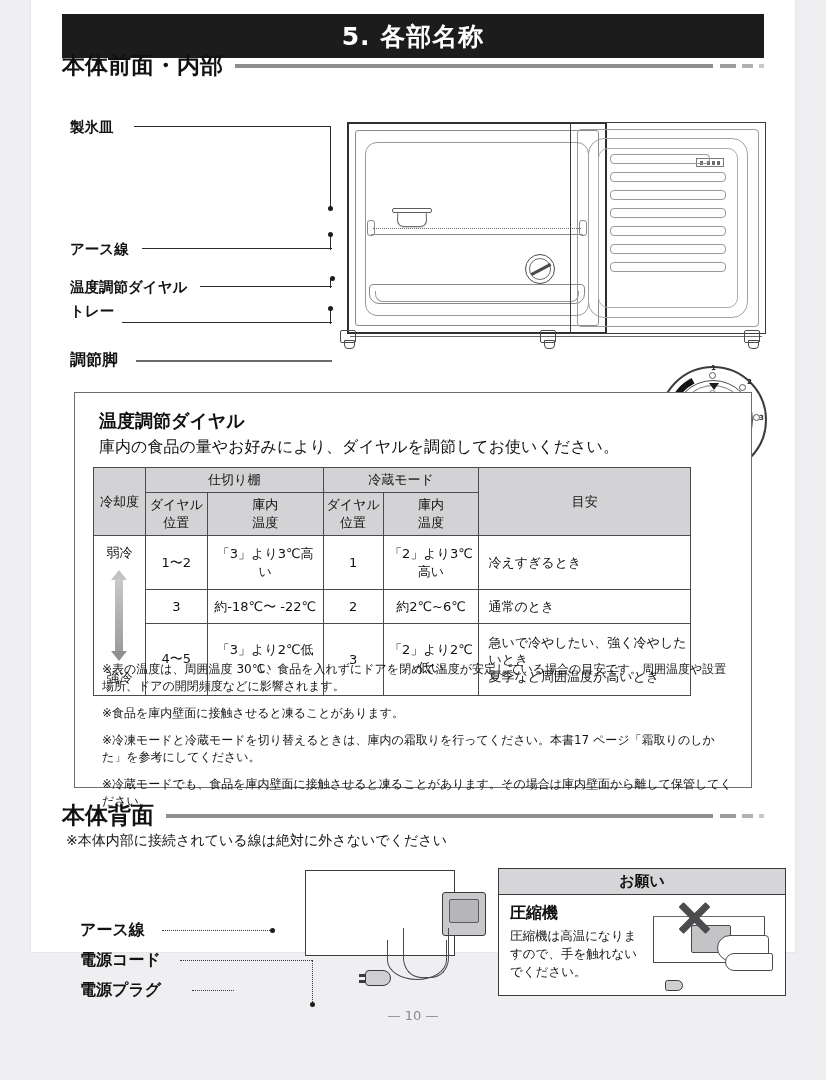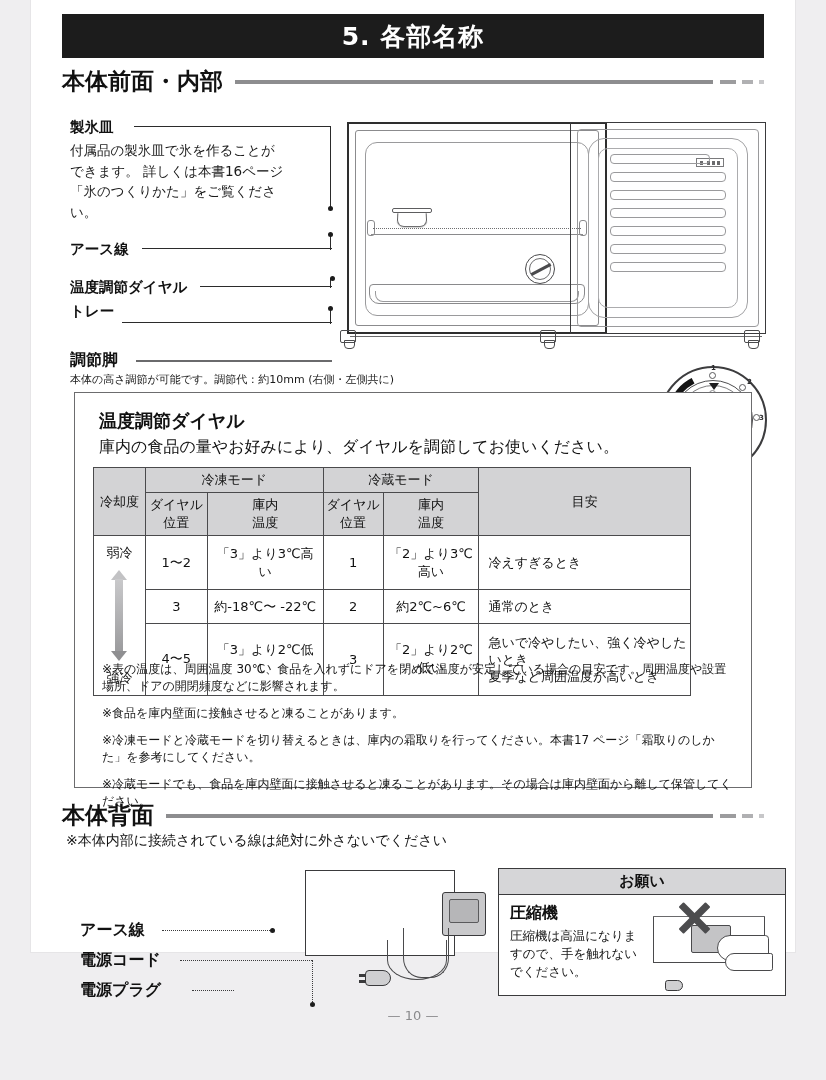--- a/index.html
+++ b/index.html
@@ -166,21 +166,21 @@
 <body>
 
 <div class="page-shell">
 <div class="page">
 <div class="inner">
 
   <div class="title-bar">
     <div class="t">5. 各部名称</div>
   </div>
 
-  <div class="sec-head" style="left:0; top:66px;">
+  <div class="sec-head" style="left:0; top:50px;">
     <div class="label">本体前面・内部</div>
     <div class="rule-wrap">
       <div class="rule-main"></div>
       <div class="rule-d1"></div>
       <div class="rule-d2"></div>
       <div class="rule-d3"></div>
     </div>
   </div>
 
   <div class="fridge">
@@ -226,40 +226,38 @@
     <div class="bar"></div>
     <div class="foot" style="left:0;"></div>
     <div class="foot" style="left:200px;"></div>
     <div class="foot" style="right:12px;"></div>
   </div>
 
   <div class="callout" style="left:8px; top:118px;">製氷皿</div>
   <div class="lead" style="left:72px; top:126px; width:196px;"></div>
   <div class="lead-v" style="left:268px; top:126px; height:82px;"></div>
   <div class="dot" style="left:266px; top:206px;"></div>
-  <div class="callout-body" style="left:8px; top:140px;">付属品の製氷皿で氷を作ることができます。 詳しくは本書16ページ「氷のつくりかた」をご覧ください。</div>
 
   <div class="callout" style="left:8px; top:240px;">アース線</div>
   <div class="lead" style="left:80px; top:248px; width:190px;"></div>
   <div class="lead-v" style="left:268px; top:234px; height:16px;"></div>
   <div class="dot" style="left:266px; top:232px;"></div>
 
   <div class="callout" style="left:8px; top:278px;">温度調節ダイヤル</div>
   <div class="lead" style="left:138px; top:286px; width:132px;"></div>
   <div class="lead-v" style="left:268px; top:278px; height:10px;"></div>
   <div class="dot" style="left:268px; top:276px;"></div>
 
   <div class="callout" style="left:8px; top:302px;">トレー</div>
   <div class="lead" style="left:60px; top:322px; width:210px;"></div>
   <div class="lead-v" style="left:268px; top:308px; height:16px;"></div>
   <div class="dot" style="left:266px; top:306px;"></div>
 
   <div class="callout" style="left:8px; top:350px; font-size:16px;">調節脚</div>
   <div class="lead" style="left:74px; top:360px; width:196px; height:2px; background:#6a6a6c;"></div>
-  <div class="sub-note" style="left:8px; top:372px;">本体の高さ調節が可能です。調節代：約10mm (右側・左側共に)</div>
 
   <div class="dial">
     <div class="ring-out"></div>
     <div class="arcblk"></div>
     <div class="ring-mid"></div>
     <div class="ring-in"></div>
     <div class="slot"></div>
     <div class="ptr"></div>
     <div class="pip" style="left:50px; top:6px;"></div>
     <div class="pip" style="left:80px; top:18px;"></div>
@@ -278,21 +276,21 @@
   </div>
 
   <div class="dial-box">
     <div class="bt">温度調節ダイヤル</div>
     <div class="bs">庫内の食品の量やお好みにより、ダイヤルを調節してお使いください。</div>
 
     <table class="temp">
       <thead>
         <tr>
           <th rowspan="2" style="width:52px;">冷却度</th>
-          <th colspan="2" style="width:178px;">冷凍モード</th>
+          <th colspan="2" style="width:178px;">仕切り棚</th>
           <th colspan="2" style="width:156px;">冷蔵モード</th>
           <th rowspan="2" style="width:212px;">目安</th>
         </tr>
         <tr>
           <th style="width:62px;">
             <div>ダイヤル</div>
             <div>位置</div>
           </th>
           <th style="width:116px;">
             <div>庫内</div>

